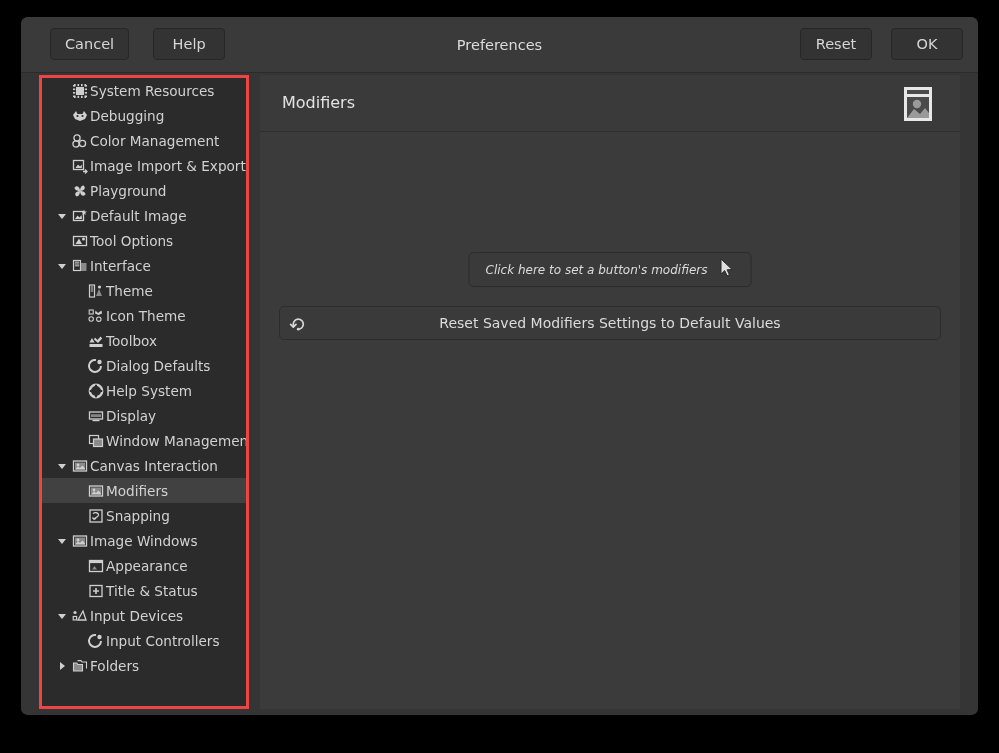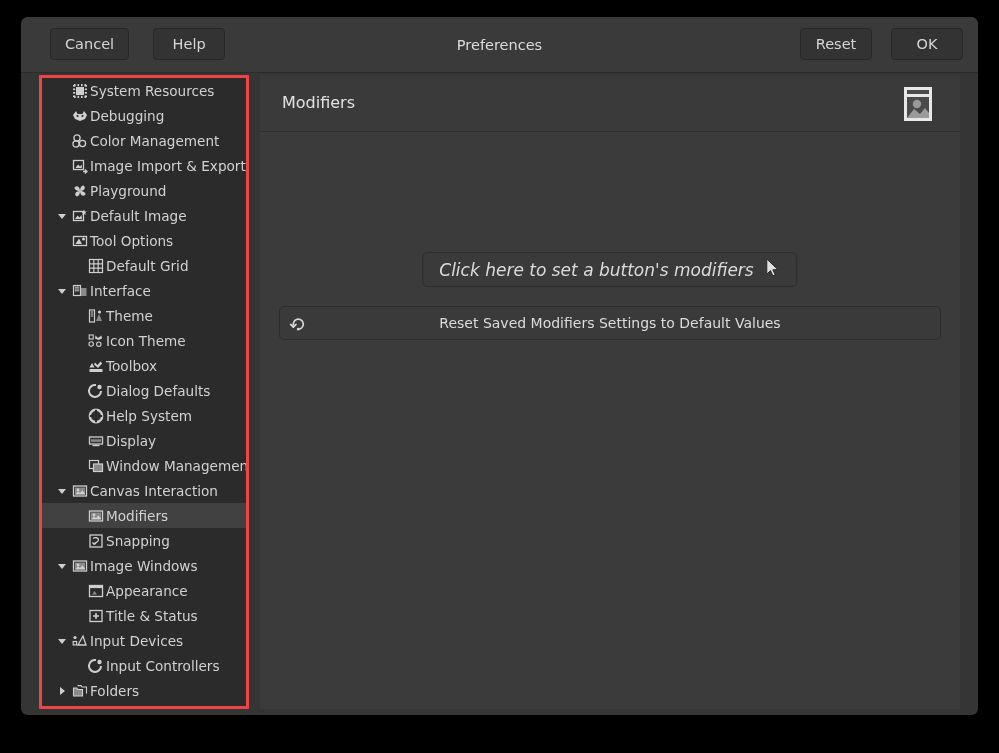--- a/index.html
+++ b/index.html
@@ -173,21 +173,21 @@
     background: #3a3a3a;
     border: 1px solid #2c2c2c;
     border-radius: 5px;
     display: flex;
     align-items: center;
     gap: 12px;
     cursor: pointer;
     user-select: none;
   }
   .modifier-btn .mb-label {
-    font-size: 17px;
+    font-size: 12px;
     font-style: italic;
     color: #dcdcdc;
     white-space: nowrap;
   }
 
   .reset-row {
     position: absolute;
     left: 19px;
     right: 19px;
     top: 174px;
@@ -326,30 +326,20 @@
           <span class="expander"></span>
           <span class="tree-icon">
             <svg width="16" height="16" viewBox="0 0 16 16">
               <rect x="1.5" y="3.5" width="13" height="9" fill="none" stroke="#cfcfcf" stroke-width="1.3"></rect>
               <path d="M3.5 11 L7 5.5 L10 11 Z" fill="#cfcfcf"></path>
               <circle cx="11.5" cy="6" r="1.5" fill="#cfcfcf"></circle>
             </svg>
           </span>
           <span class="tree-label">Tool Options</span>
         </div>
-        <div class="tree-row lvl1">
-          <span class="pad"></span>
-          <span class="tree-icon">
-            <svg width="16" height="16" viewBox="0 0 16 16">
-              <rect x="1.5" y="1.5" width="13" height="13" fill="none" stroke="#cfcfcf" stroke-width="1.2"></rect>
-              <path d="M5.8 1.5 L5.8 14.5 M10.2 1.5 L10.2 14.5 M1.5 5.8 L14.5 5.8 M1.5 10.2 L14.5 10.2" stroke="#cfcfcf" stroke-width="1.2"></path>
-            </svg>
-          </span>
-          <span class="tree-label">Default Grid</span>
-        </div>
         <div class="tree-row lvl0">
           <span class="expander">
             <svg width="10" height="10" viewBox="0 0 10 10">
               <path d="M1 3 L9 3 L5 8 Z" fill="#cfcfcf"></path>
             </svg>
           </span>
           <span class="tree-icon">
             <svg width="16" height="16" viewBox="0 0 16 16">
               <rect x="1.5" y="2.5" width="7" height="10" fill="none" stroke="#cfcfcf" stroke-width="1.2"></rect>
               <path d="M2.8 4.2 L7.2 4.2 M2.8 6 L7.2 6 M2.8 7.8 L7.2 7.8" stroke="#cfcfcf" stroke-width="1"></path>

